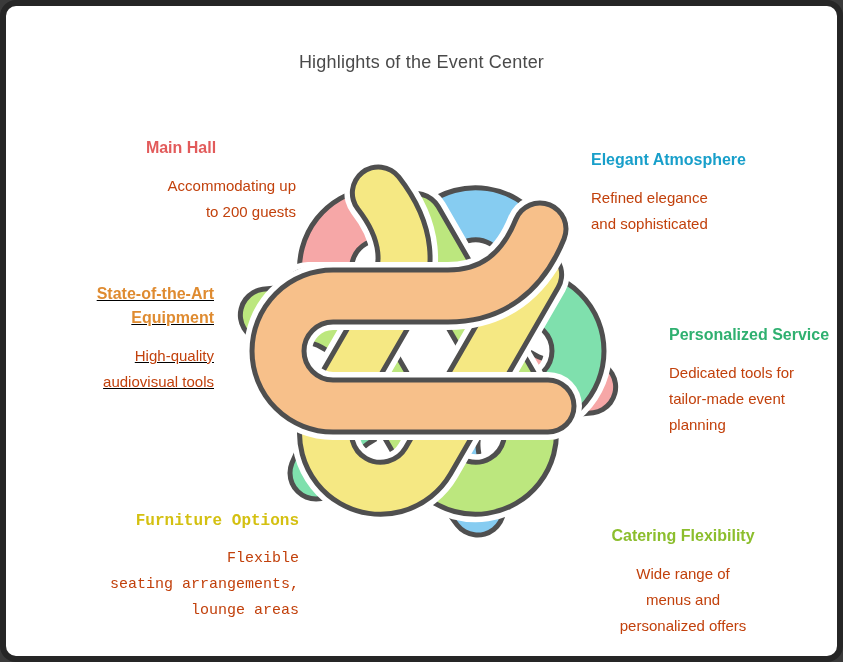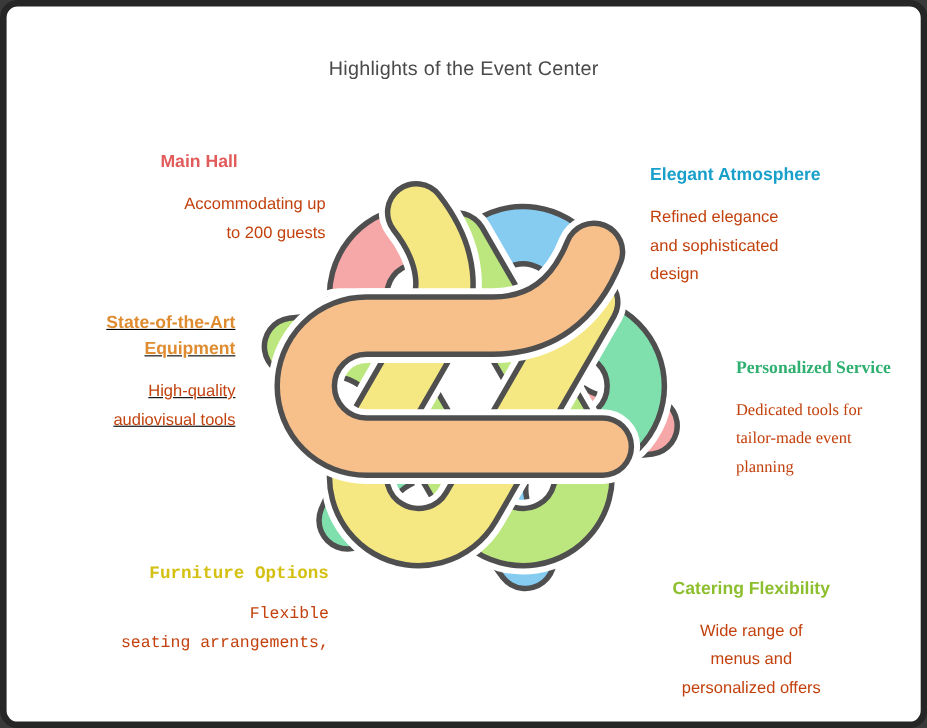--- a/index.html
+++ b/index.html
@@ -92,41 +92,41 @@
     <div class="heading h-red">Main Hall</div>
     <span class="body-line">Accommodating up</span>
     <span class="body-line">to 200 guests</span>
     <span class="body-line"></span>
   </div>
 
   <div class="block align-left" style="left:585px;top:105px;width:185px;">
     <div class="heading h-blue">Elegant Atmosphere</div>
     <span class="body-line">Refined elegance</span>
     <span class="body-line">and sophisticated</span>
-    <span class="body-line">design</span>
   </div>
 
   <div class="block align-right" style="left:10px;top:276px;width:198px;text-decoration:underline;">
     <div class="heading h-orange">State-of-the-Art Equipment</div>
     <span class="body-line">High-quality</span>
     <span class="body-line">audiovisual tools</span>
     <span class="body-line"></span>
   </div>
 
-  <div class="block align-left" style="left:663px;top:280px;width:170px;font-family:Liberation Serif, serif;">
+  <div class="block align-left" style="left:663px;top:280px;width:170px;">
     <div class="heading h-green">Personalized Service</div>
     <span class="body-line">Dedicated tools for</span>
     <span class="body-line">tailor-made event</span>
     <span class="body-line">planning</span>
   </div>
 
   <div class="block align-right" style="left:63px;top:503px;width:230px;font-family:Liberation Mono, monospace;">
     <div class="heading h-yellow">Furniture Options</div>
     <span class="body-line">Flexible</span>
     <span class="body-line">seating arrangements,</span>
+    <span class="body-line">lounge areas</span>
   </div>
 
   <div class="block align-left" style="left:582px;top:481px;width:190px;text-align:center;">
     <div class="heading h-lime">Catering Flexibility</div>
     <span class="body-line">Wide range of</span>
     <span class="body-line">menus and</span>
     <span class="body-line">personalized offers</span>
   </div>
 
 </div>

